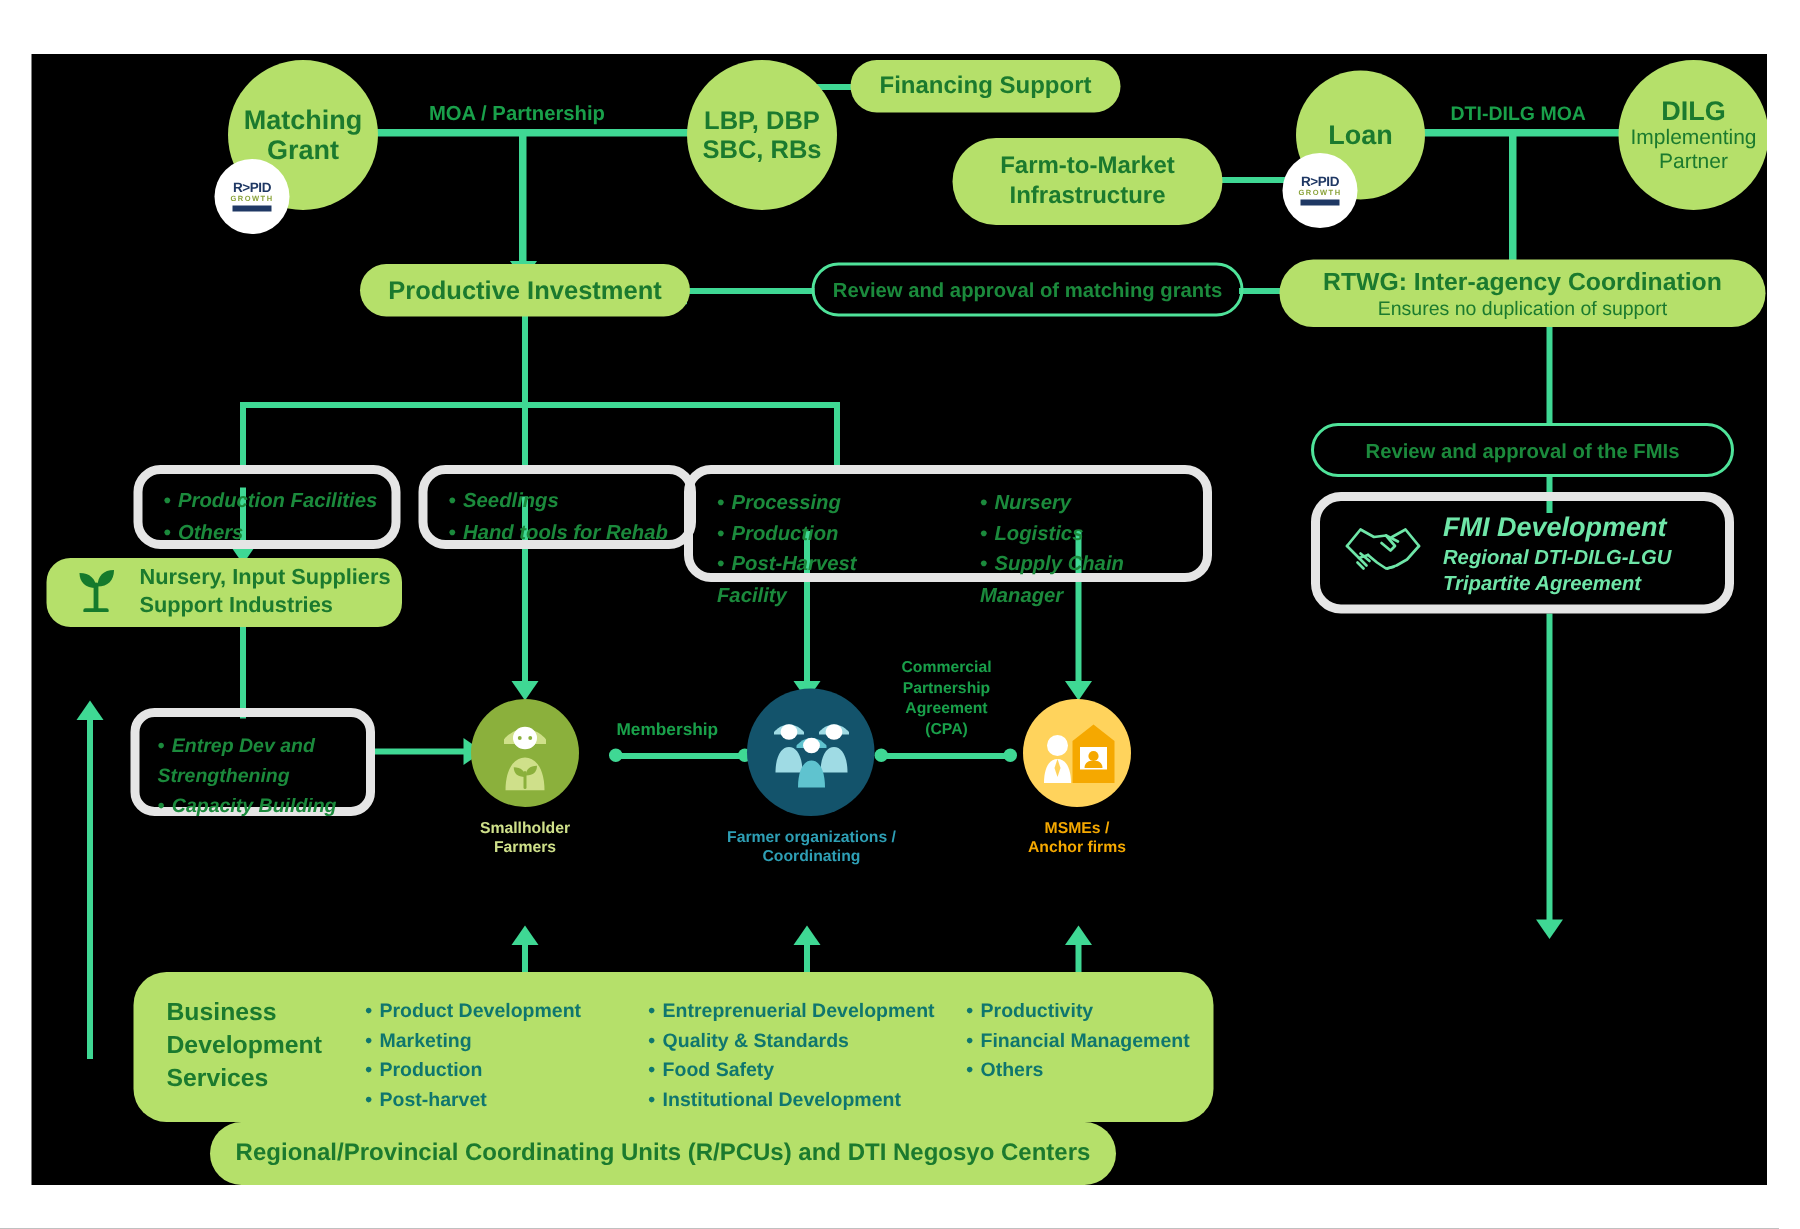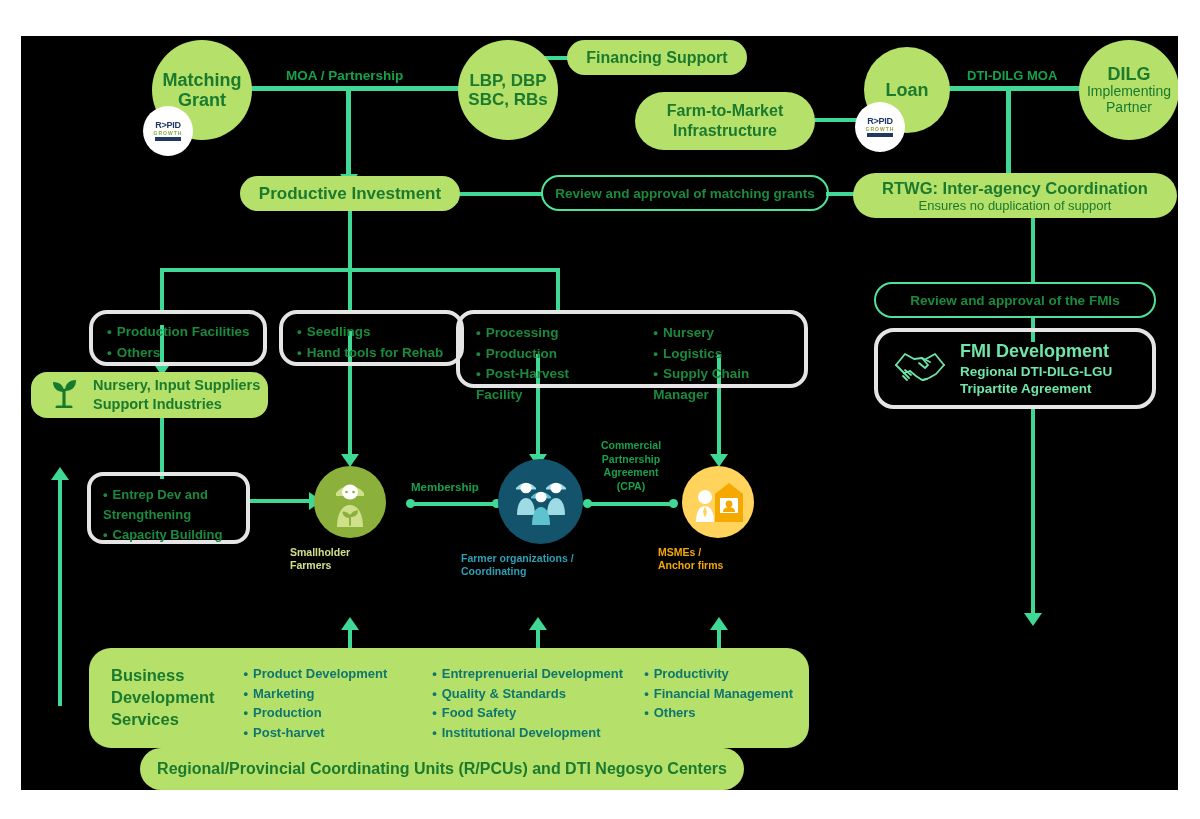--- a/index.html
+++ b/index.html
@@ -2,39 +2,39 @@
 <html><head>
 <meta charset="utf-8">
 <style>
   html,body{margin:0;padding:0;background:#ffffff;}
   body{width:1200px;height:819px;font-family:"Liberation Sans",sans-serif;overflow:hidden;}
   #stage{position:relative;width:1200px;height:819px;}
   #canvas{position:absolute;left:21px;top:36px;width:1157px;height:754px;background:#000000;overflow:hidden;}
   .node{position:absolute;box-sizing:border-box;}
   .pill{background:#b5e06a;border-radius:999px;display:flex;align-items:center;justify-content:center;text-align:center;color:#1b7a2e;font-weight:bold;}
   .circle{background:#b5e06a;border-radius:50%;display:flex;align-items:center;justify-content:center;text-align:center;color:#1b7a2e;font-weight:bold;line-height:1.12;}
-  .outline{border:4px solid #e5e5e5;border-radius:18px;color:#1b8a3c;background:transparent;}
+  .outline{border:6px solid #e5e5e5;border-radius:18px;color:#1b8a3c;background:transparent;font-style:italic;}
   .outline-pill{border:2px solid #4fe39a;border-radius:999px;color:#1b8a3c;background:transparent;display:flex;align-items:center;justify-content:center;text-align:center;}
   .lbl{position:absolute;color:#19a04a;font-weight:bold;white-space:nowrap;}
   .ln{position:absolute;background:#3fd894;}
   .bullets{font-size:13.5px;line-height:1.52;color:#1b8a3c;font-weight:bold;}
   .bullets div::before{content:"\2022";margin-right:5px;}
   .b2{font-size:13px;line-height:1.5;color:#0f766e;font-weight:bold;}
   .b2 div::before{content:"\2022";margin-right:5px;}
   .badge{position:absolute;width:46px;height:46px;border-radius:50%;background:#ffffff;box-shadow:0 0 0 2px #ffffff;display:flex;flex-direction:column;align-items:center;justify-content:center;}
   .badge .b-top{font-size:9px;font-weight:bold;color:#1f3864;letter-spacing:-0.3px;line-height:1;}
   .badge .b-mid{font-size:5px;font-weight:bold;color:#8aa33a;letter-spacing:1px;line-height:1;margin-top:1px;}
   .badge .b-bar{width:26px;height:4px;background:#1f3864;margin-top:1px;}
   .arrowhead{position:absolute;width:0;height:0;}
   .ah-down{border-left:9px solid transparent;border-right:9px solid transparent;border-top:13px solid #3fd894;}
   .ah-up{border-left:9px solid transparent;border-right:9px solid transparent;border-bottom:13px solid #3fd894;}
   .ah-left{border-top:9px solid transparent;border-bottom:9px solid transparent;border-right:13px solid #3fd894;}
   .ah-right{border-top:9px solid transparent;border-bottom:9px solid transparent;border-left:13px solid #3fd894;}
   .dot{position:absolute;width:9px;height:9px;border-radius:50%;background:#3fd894;}
-  .caption{position:absolute;text-align:left;font-size:10.5px;font-weight:bold;line-height:1.25;white-space:nowrap;}
+  .caption{position:absolute;text-align:center;font-size:10.5px;font-weight:bold;line-height:1.25;white-space:nowrap;}
   .icon-circle{position:absolute;border-radius:50%;display:flex;align-items:center;justify-content:center;}
 </style>
 </head>
 <body>
 
 <div id="stage">
   <div id="canvas">
 
     <div class="ln" style="left:218px;top:50px;width:240px;height:5px;"></div>
 

